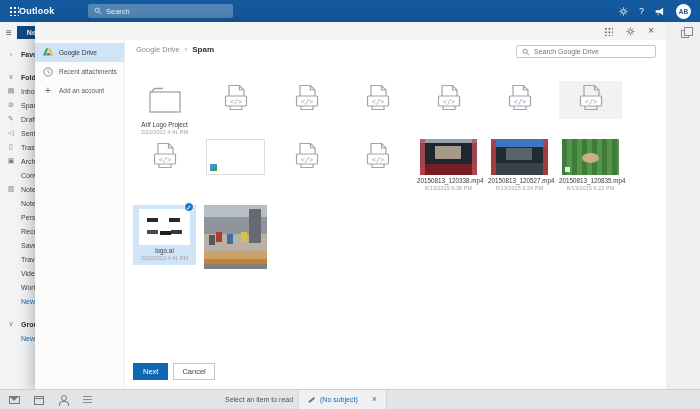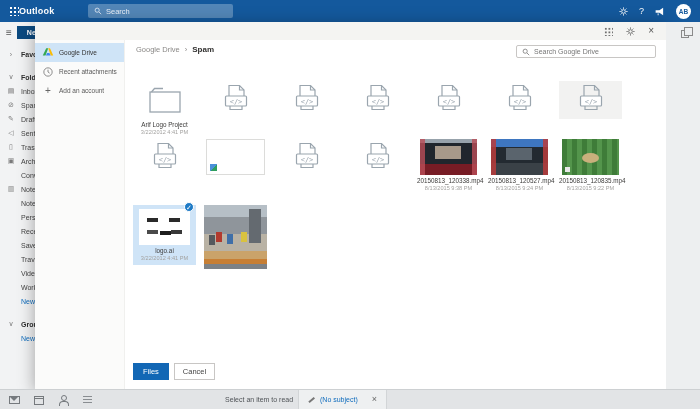--- a/index.html
+++ b/index.html
@@ -439,21 +439,21 @@
                   <span class="check-badge">✓</span>
                   <div class="t-name">logo.ai</div>
                   <div class="t-date">3/22/2012 4:41 PM</div>
                 </div>
                 <div class="tile">
                   <div class="thumb street-photo"></div>
                 </div>
               </div>
             </div>
           <div class="dlg-foot">
-            <button class="btn-next">Files</button>
+            <button class="btn-next">Next</button>
             <button class="btn-cancel">Cancel</button>
           </div>
         </div>
       </div>
     </section>
 
     <div class="right-sliver">
       <span class="expand-ic"></span>
     </div>
   </div>

